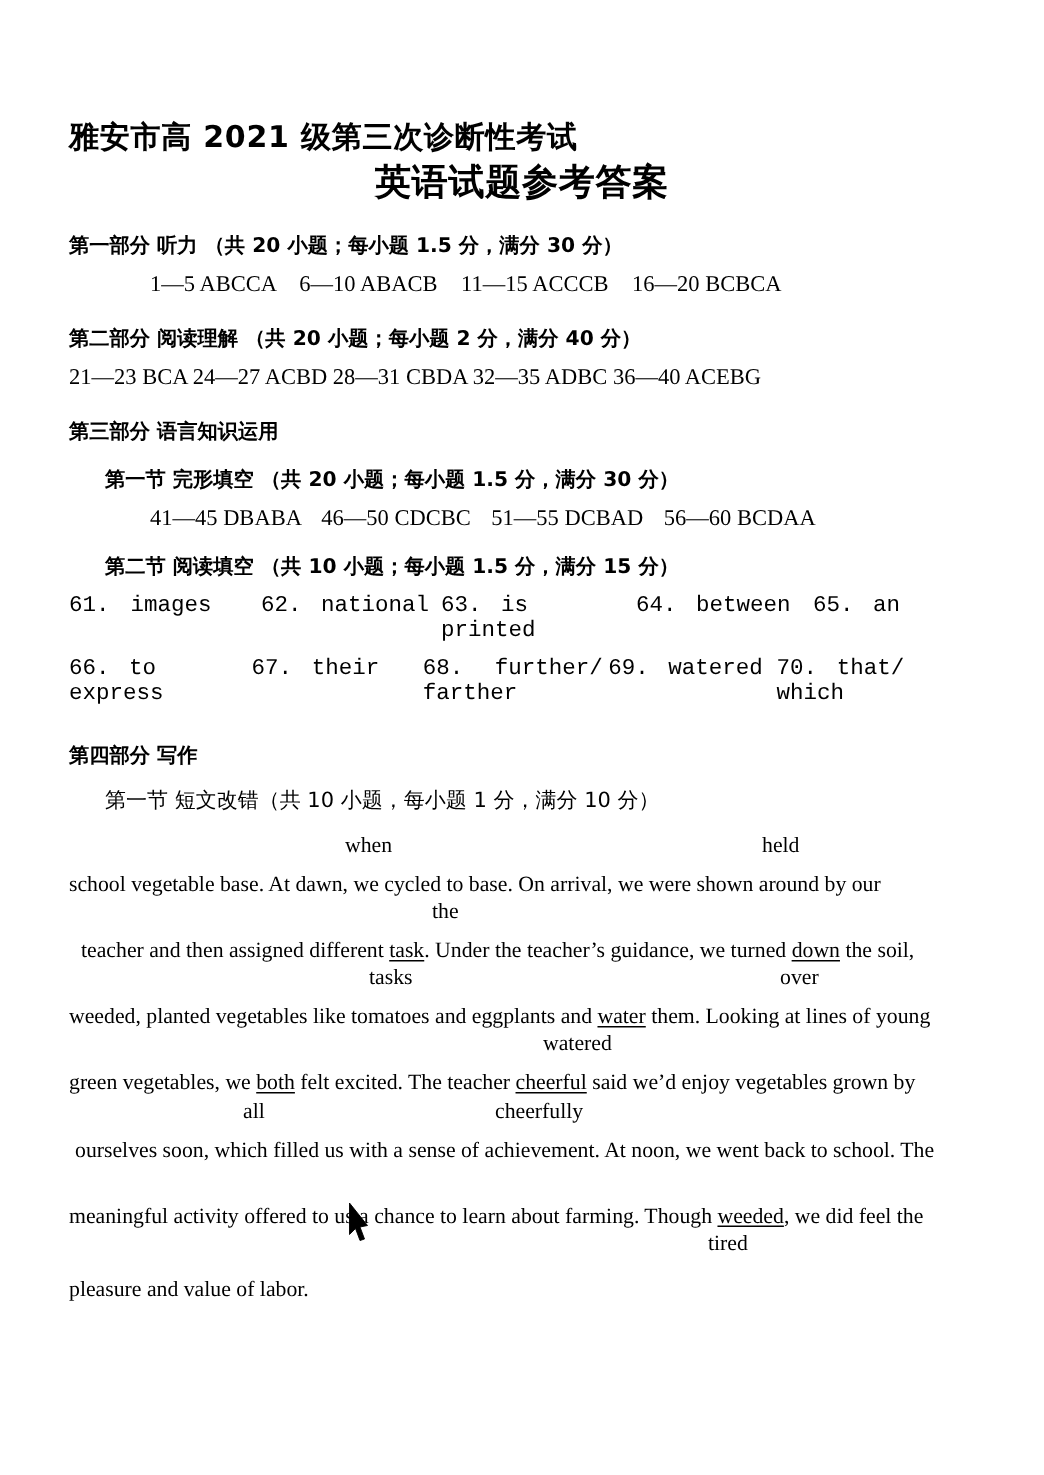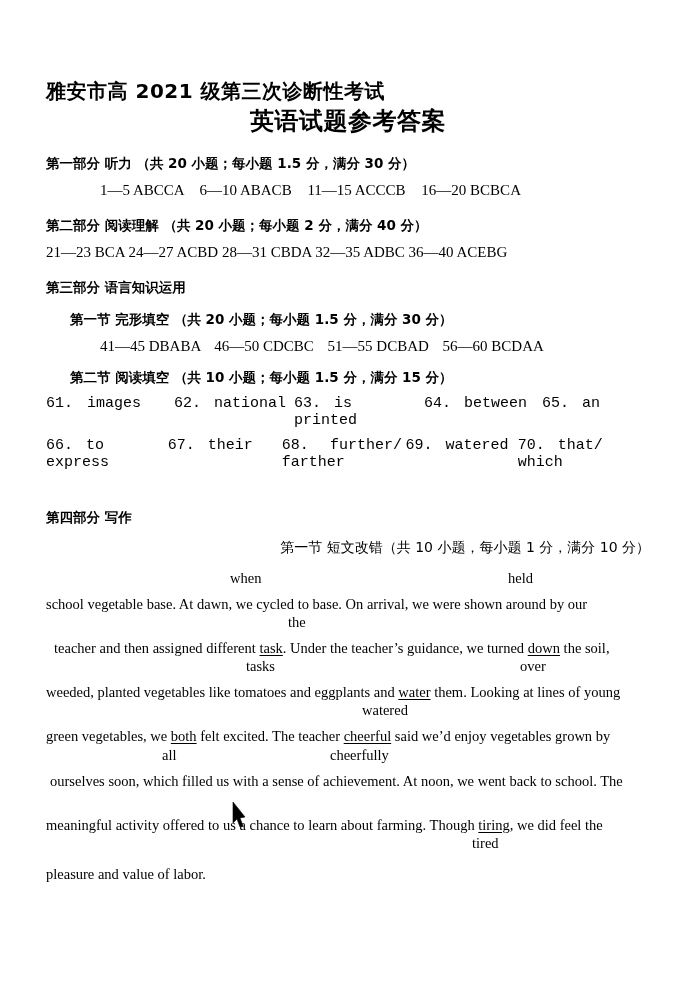--- a/index.html
+++ b/index.html
@@ -68,28 +68,27 @@
     display: inline-block;
   }
   .w1 { width: 118px; }
   .w2 { width: 112px; }
   .w3 { width: 120px; }
 
   .writing-head {
     font-family: "DejaVu Sans", sans-serif;
     font-weight: bold;
     font-size: 13.5px;
-    margin-top: 38px;
+    margin-top: 24px;
   }
   .sec1-line {
     font-size: 14px;
     margin-top: 12px;
     padding-left: 24px;
     font-family: "DejaVu Sans", sans-serif;
-    text-align: right;
   }
   .correction {
     margin-top: 12px;
     font-size: 14.5px;
     line-height: 1.25;
     font-family: "Liberation Serif", serif;
   }
   .cline {
     position: relative;
     white-space: nowrap;
@@ -241,21 +240,21 @@
       <span style="left:116px">all</span>
       <span style="left:284px">cheerfully</span>
     </div>
 
     <div class="cline line-block" style="padding-left:4px">
       <span>ourselves soon, which filled us with a sense of achievement. At noon, we went back to school. The</span>
     </div>
     <div class="corr-row"></div>
 
     <div class="cline line-block">
-      <span>meaningful activity offered to us a chance to learn about farming. Though </span><span class="u">tiring</span><span>, we did feel the</span>
+      <span>meaningful activity offered to us a chance to learn about farming. Though </span><span class="u">weeded</span><span>, we did feel the</span>
     </div>
     <div class="corr-row">
       <span style="left:426px">tired</span>
     </div>
 
     <div class="cline line-block" style="margin-top:12px">
       <span>pleasure and value of labor.</span>
     </div>
   </div>
 

